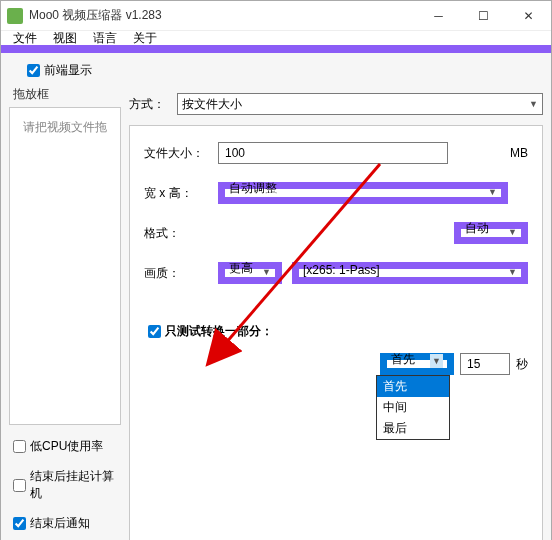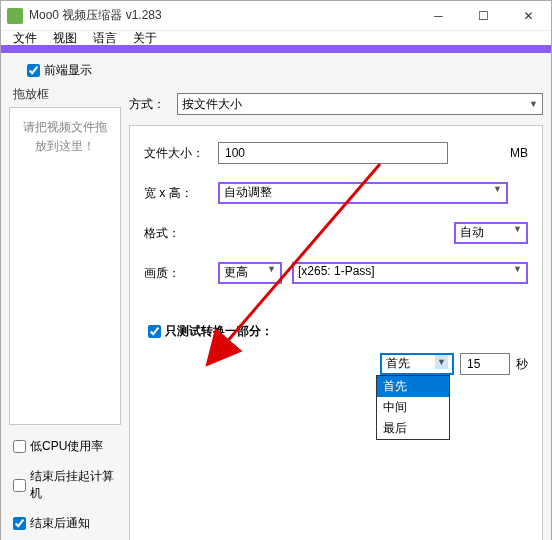--- a/index.html
+++ b/index.html
@@ -51,23 +51,23 @@
     flex: 1; border: 1px solid #c8c8c8; background: #fff; padding: 16px 14px;
     font-size: 12px; position: relative;
   }
   .frow { display: flex; align-items: center; margin-bottom: 18px; gap: 10px; }
   .flabel { width: 64px; }
   .input {
     height: 22px; border: 1px solid #7a7a7a; padding: 0 6px;
     font-size: 12px; background: #fff;
   }
   .dd {
-    height: 22px; border: 2px solid #8b5cf6; padding: 0 4px;
+    height: 22px; border: 7px solid #8b5cf6; padding: 0 4px;
     font-size: 12px; background: #fff; display: inline-flex;
-    align-items: flex-start; justify-content: space-between;
+    align-items: flex-end; justify-content: space-between;
   }
   .dd .arrow { font-size: 9px; color: #555; }
   .dd.blue { border-color: #0078d7; }
   .combo-pop {
     position: absolute; border: 1px solid #333; background: #fff;
     font-size: 12px; width: 74px;
   }
   .combo-pop .opt { padding: 2px 6px; }
   .combo-pop .opt.sel { background: #0078d7; color: #fff; }
   .arrow-svg { position: absolute; top: 0; left: 0; pointer-events: none; }
@@ -96,21 +96,20 @@
   <div class="body">
     <div class="left">
       <div class="cb-row">
         <input type="checkbox" class="cb" checked="" style="">
         <span>前端显示</span>
       </div>
       <div class="fieldset-label">拖放框</div>
       <div class="fieldset">
         <div class="dropmsg">
           <div>请把视频文件拖</div>
-          <div>放到这里！</div>
         </div>
       </div>
       <div class="bottom-cbs">
         <div class="cb-row">
           <input type="checkbox" class="cb" style="">
           <span>低CPU使用率</span>
         </div>
         <div class="cb-row">
           <input type="checkbox" class="cb" style="">
           <span>结束后挂起计算机</span>

